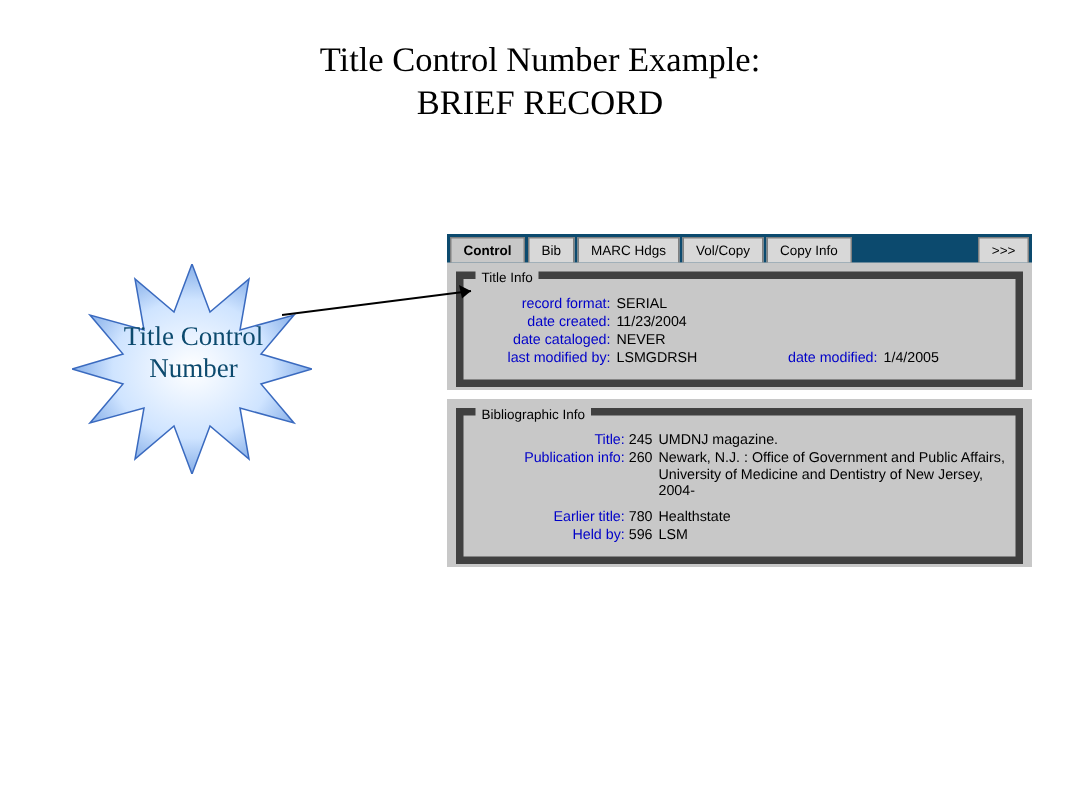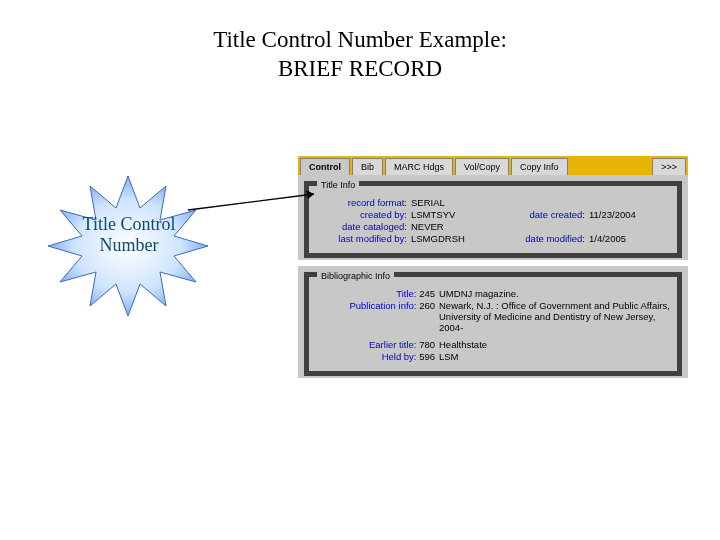--- a/index.html
+++ b/index.html
@@ -1,20 +1,20 @@
 <!DOCTYPE html>
 <html><head>
 <meta charset="utf-8">
 <style>
   html, body { margin:0; padding:0; width:720px; height:540px; background:#fff; font-family:"Times New Roman", serif; position:relative; }
   .slide-title { position:absolute; top:26px; left:0; right:0; text-align:center; font-size:23px; color:#000; line-height:1.25; }
   .starburst-wrap { position:absolute; left:48px; top:176px; width:160px; height:140px; }
   .starburst-label { position:absolute; left:60px; top:214px; width:138px; text-align:center; font-size:18px; line-height:1.15; color:#0c4a6e; z-index:5; }
   .panel { position:absolute; left:298px; top:156px; width:390px; background:#c8c8c8; font-family:Arial, sans-serif; font-size:9.5px; color:#000; }
-  .tabs { display:flex; background:#eab308; padding:2px 2px 0 2px; gap:2px; }
+  .tabs { display:flex; background:#0c4a6e; padding:2px 2px 0 2px; gap:2px; }
   .tab { flex:0 0 auto; padding:3px 8px; background:#d8d8d8; border:1px solid #808080; border-bottom:none; font-size:9px; }
   .tab.active { background:#c8c8c8; font-weight:bold; }
   .tab.last { margin-left:auto; }
   .group { margin:6px 6px 2px 6px; border:5px solid #404040; padding:10px 6px 8px 6px; position:relative; background:#c8c8c8; }
   .group-legend { position:absolute; top:-6px; left:8px; background:#c8c8c8; padding:0 4px; font-size:9px; }
   .row { display:flex; margin:1px 0; }
   .col { width:50%; display:flex; }
   .lbl { color:#0000c8; text-align:right; width:92px; padding-right:4px; }
   .val-wrap { position:relative; flex:1; }
   .val-wrap .oval { position:absolute; left:-4px; top:-2px; width:52px; height:14px; border:2px solid #c00000; border-radius:50%; pointer-events:none; }
@@ -69,24 +69,20 @@
     <div class="row">
       <div class="col">
         <div class="lbl">record format:</div>
         <span>SERIAL</span>
       </div>
       <div class="col"></div>
     </div>
 
     <div class="row">
       <div class="col">
-        <div class="lbl">created by:</div>
-        <span>LSMTSYV</span>
-      </div>
-      <div class="col">
         <div class="lbl">date created:</div>
         <span>11/23/2004</span>
       </div>
     </div>
 
     <div class="row">
       <div class="col">
         <div class="lbl">date cataloged:</div>
         <span>NEVER</span>
       </div>

